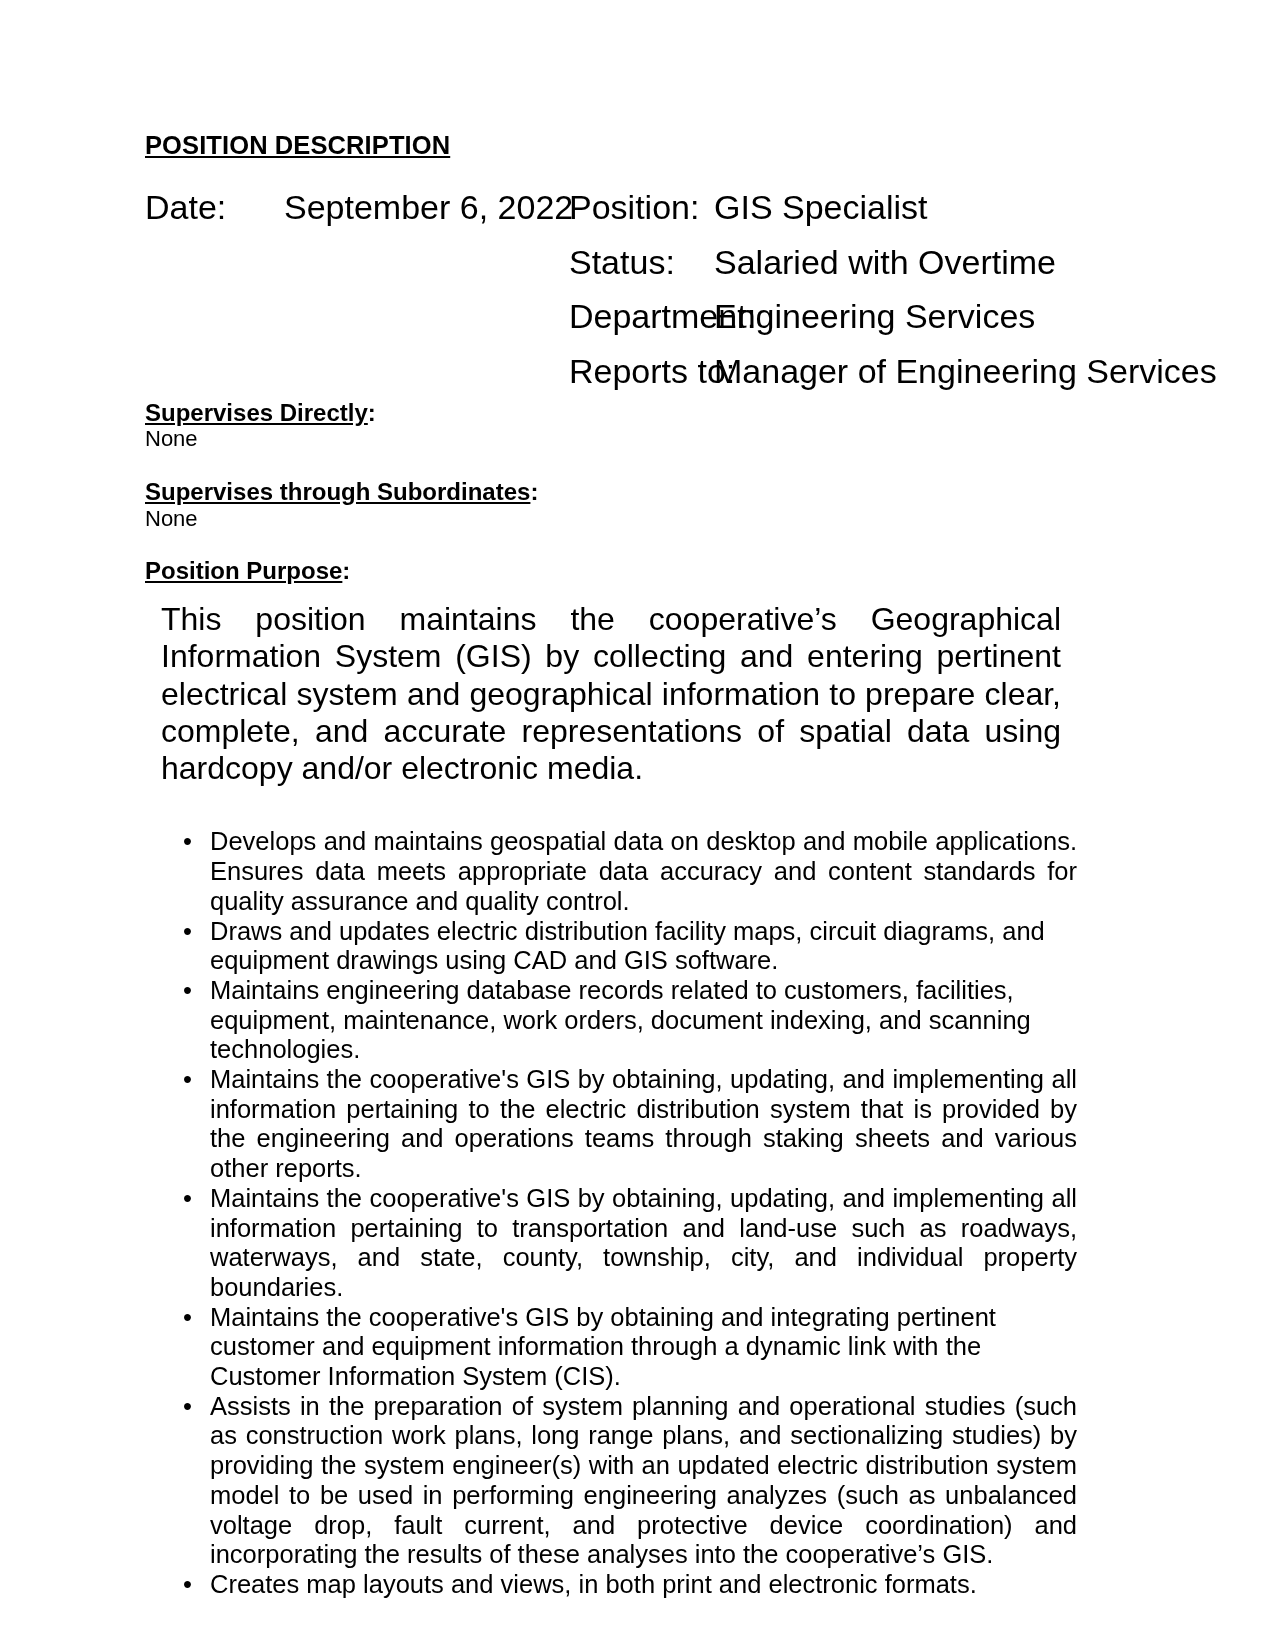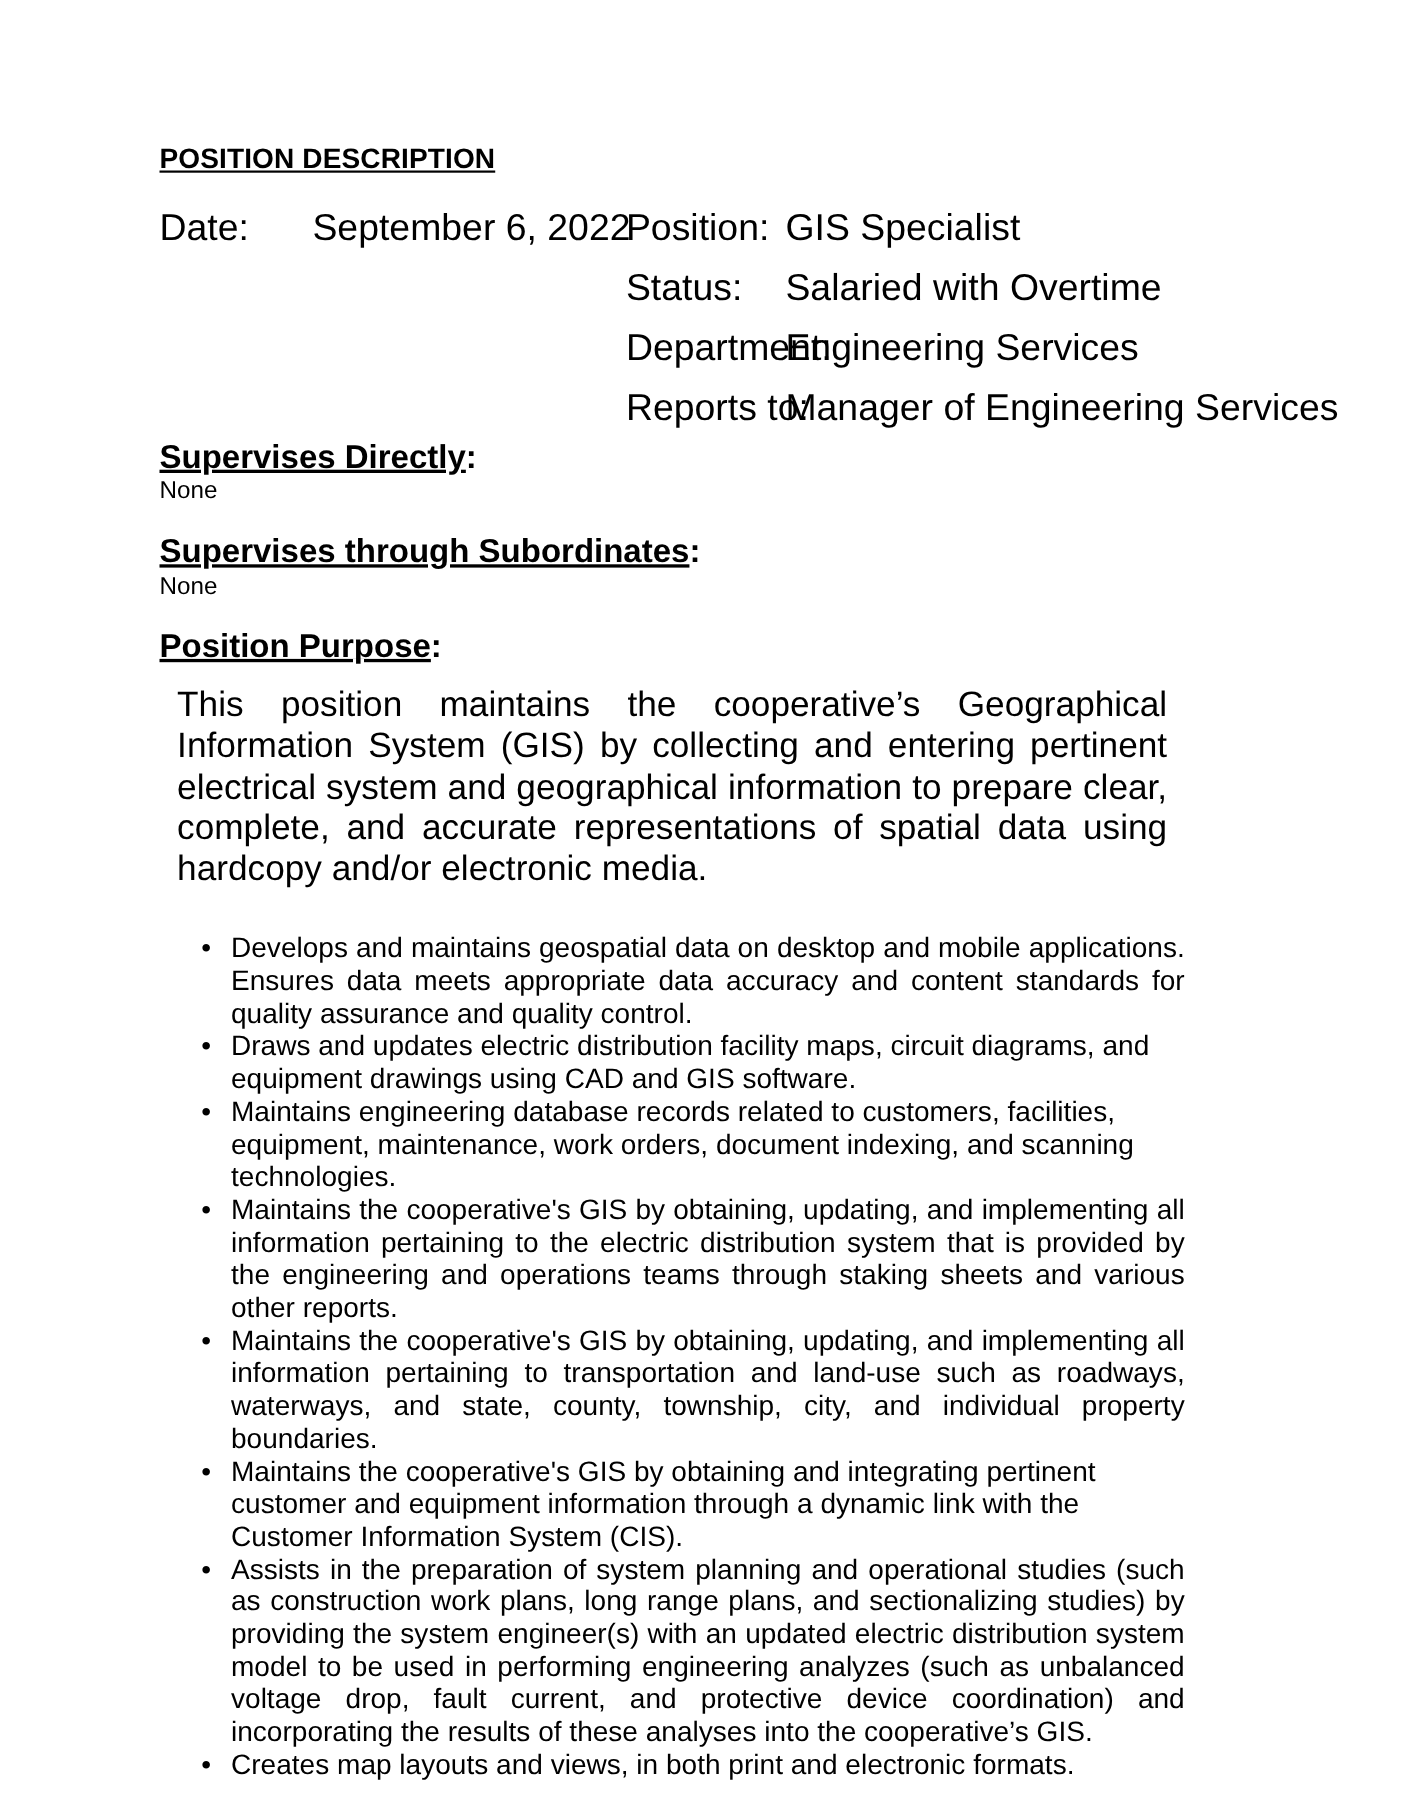--- a/index.html
+++ b/index.html
@@ -71,21 +71,21 @@
   
   .meta-right .meta-label { width: 145px; }
 
   .r0 { top: 0px; }
   .r1 { top: 55px; }
   .r2 { top: 109px; }
   .r3 { top: 164px; }
 
   
   .section-heading {
-    font-size: 30px;
+    font-size: 24px;
     font-weight: bold;
     line-height: 1.16;
     margin: 0;
     white-space: nowrap;
   }
   .section-heading .u {
     text-decoration: underline;
     text-underline-offset: 2px;
   }
 

